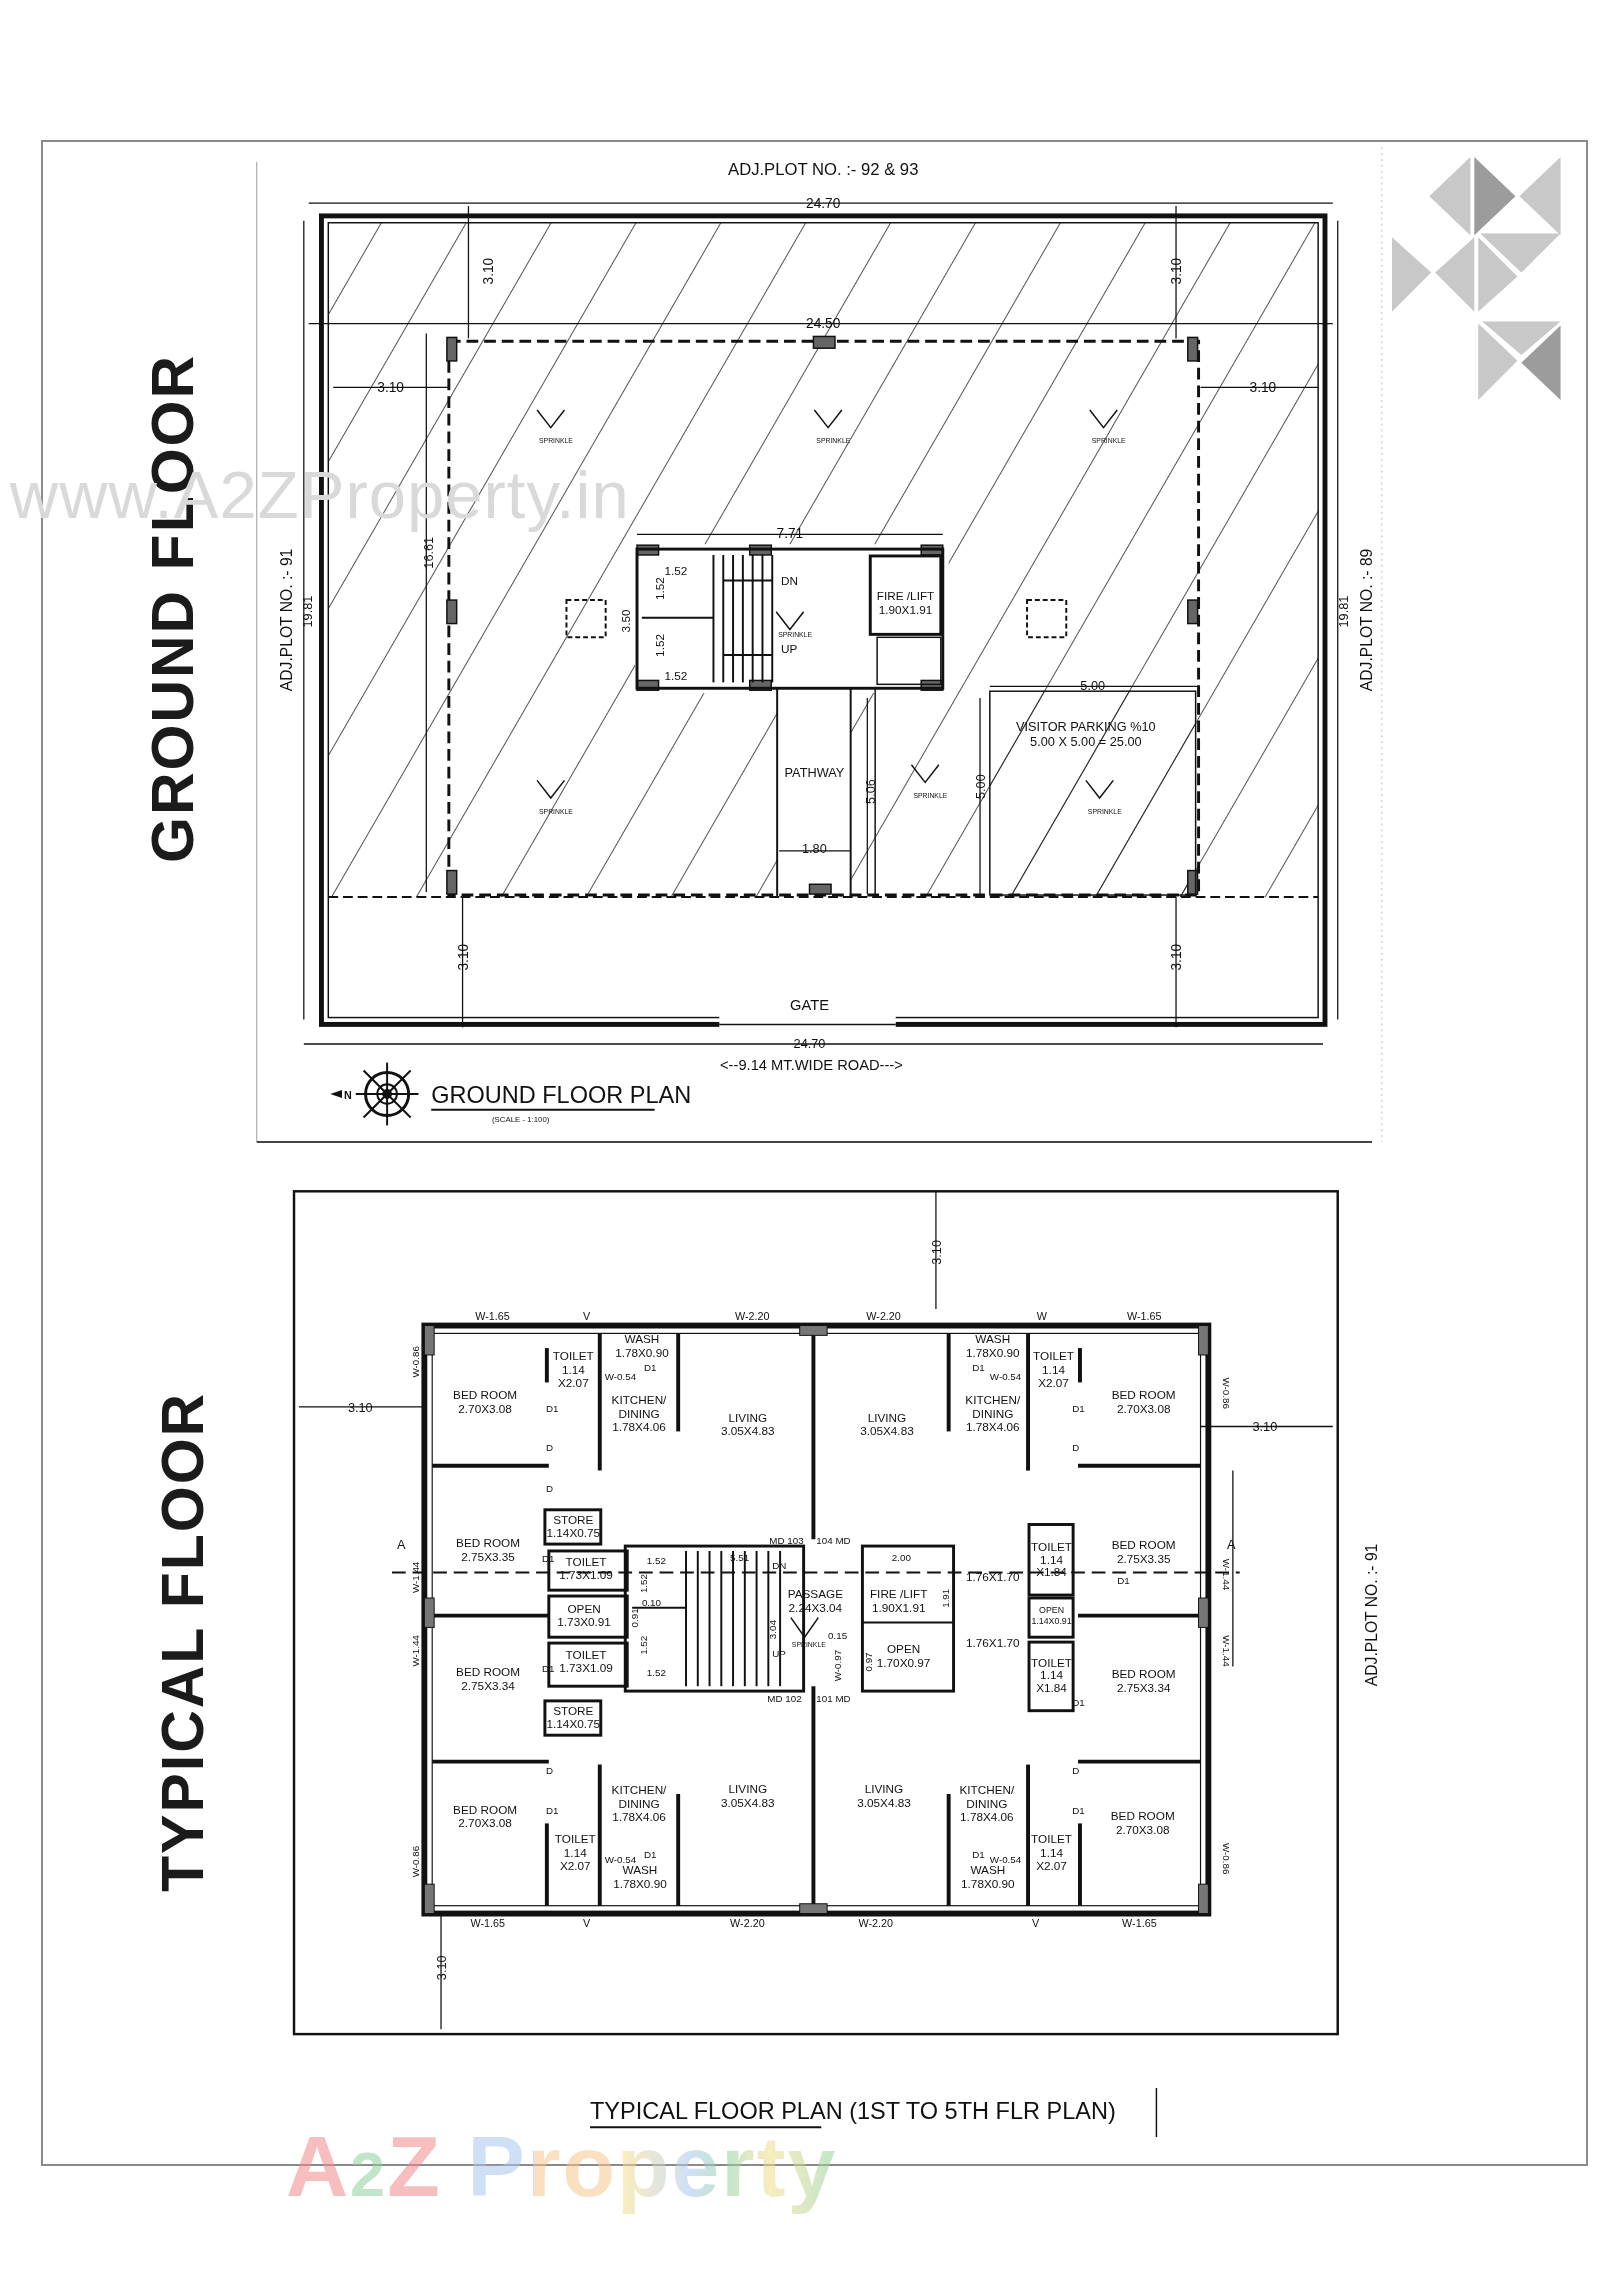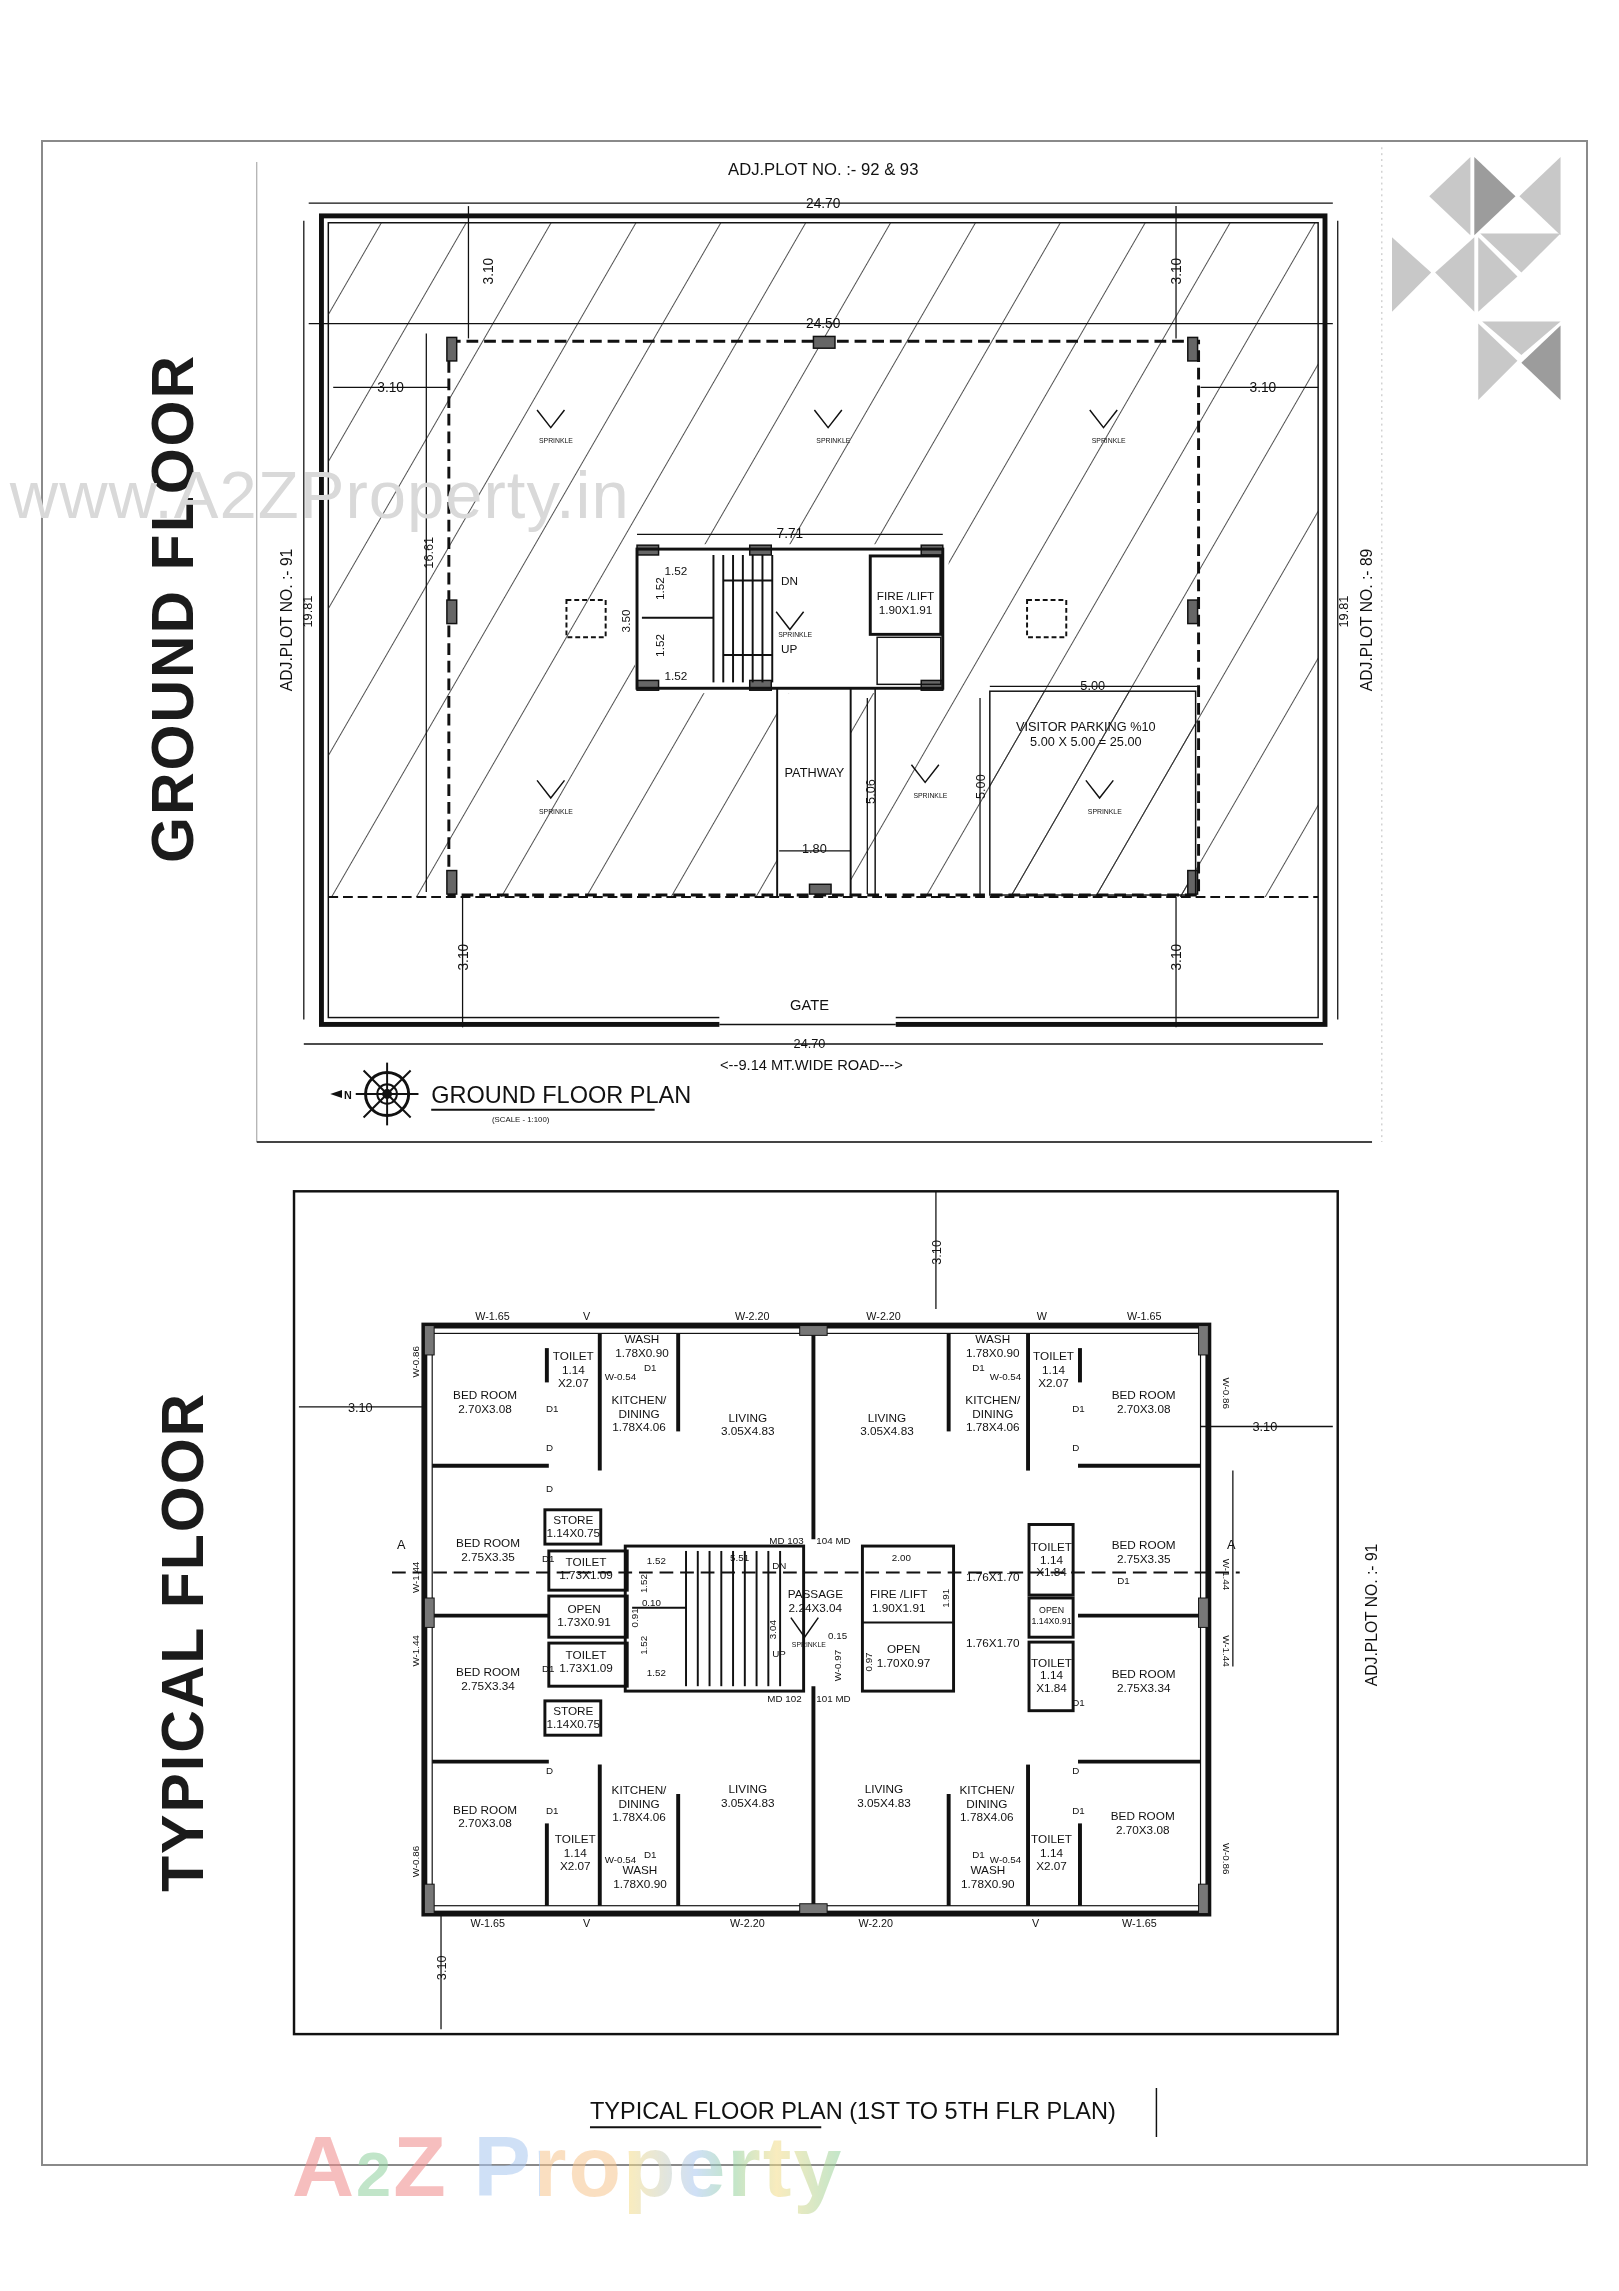--- a/index.html
+++ b/index.html
@@ -1,20 +1,20 @@
 <!DOCTYPE html>
 <html><head>
 <meta charset="utf-8">
 <style>
   html,body{margin:0;padding:0;background:#ffffff;}
   body{width:1619px;height:2292px;position:relative;overflow:hidden;font-family:"Liberation Sans",sans-serif;}
   .frame{position:absolute;left:41px;top:140px;width:1547px;height:2026px;border:2px solid #8a8a8a;box-sizing:border-box;}
   .side-title{position:absolute;font-family:"Liberation Sans",sans-serif;font-weight:bold;color:#1b1b1b;font-size:59px;letter-spacing:2px;transform-origin:left top;transform:rotate(-90deg);white-space:nowrap;}
   .watermark-url{position:absolute;left:9.8px;top:456px;font-size:67px;color:#d9d9d9;font-family:"Liberation Sans",sans-serif;letter-spacing:1px;text-align:right;}
-  .watermark-brand{position:absolute;left:292px;top:2117px;font-size:86px;font-weight:bold;font-family:"Liberation Sans",sans-serif;opacity:0.55;letter-spacing:2px;}
+  .watermark-brand{position:absolute;left:286px;top:2117px;font-size:86px;font-weight:bold;font-family:"Liberation Sans",sans-serif;opacity:0.55;letter-spacing:2px;}
   .plan{position:absolute;}
   svg text{font-family:"Liberation Sans",sans-serif;fill:#111;}
   .deco{position:absolute;left:1392px;top:147px;width:196px;height:260px;}
 </style>
 </head>
 <body>
 
 <div class="frame"></div>
 
 <svg class="deco" viewBox="0 0 200 265">

